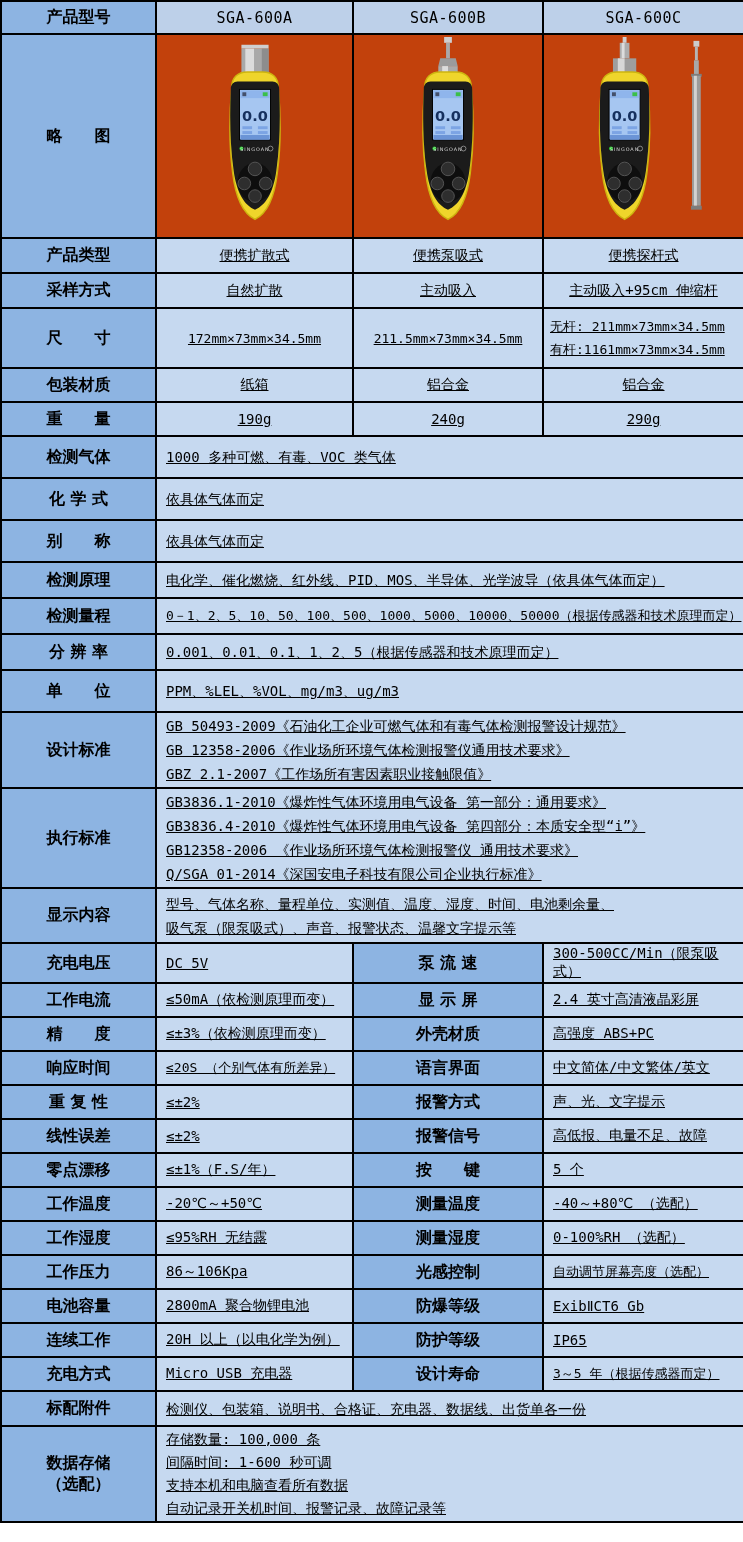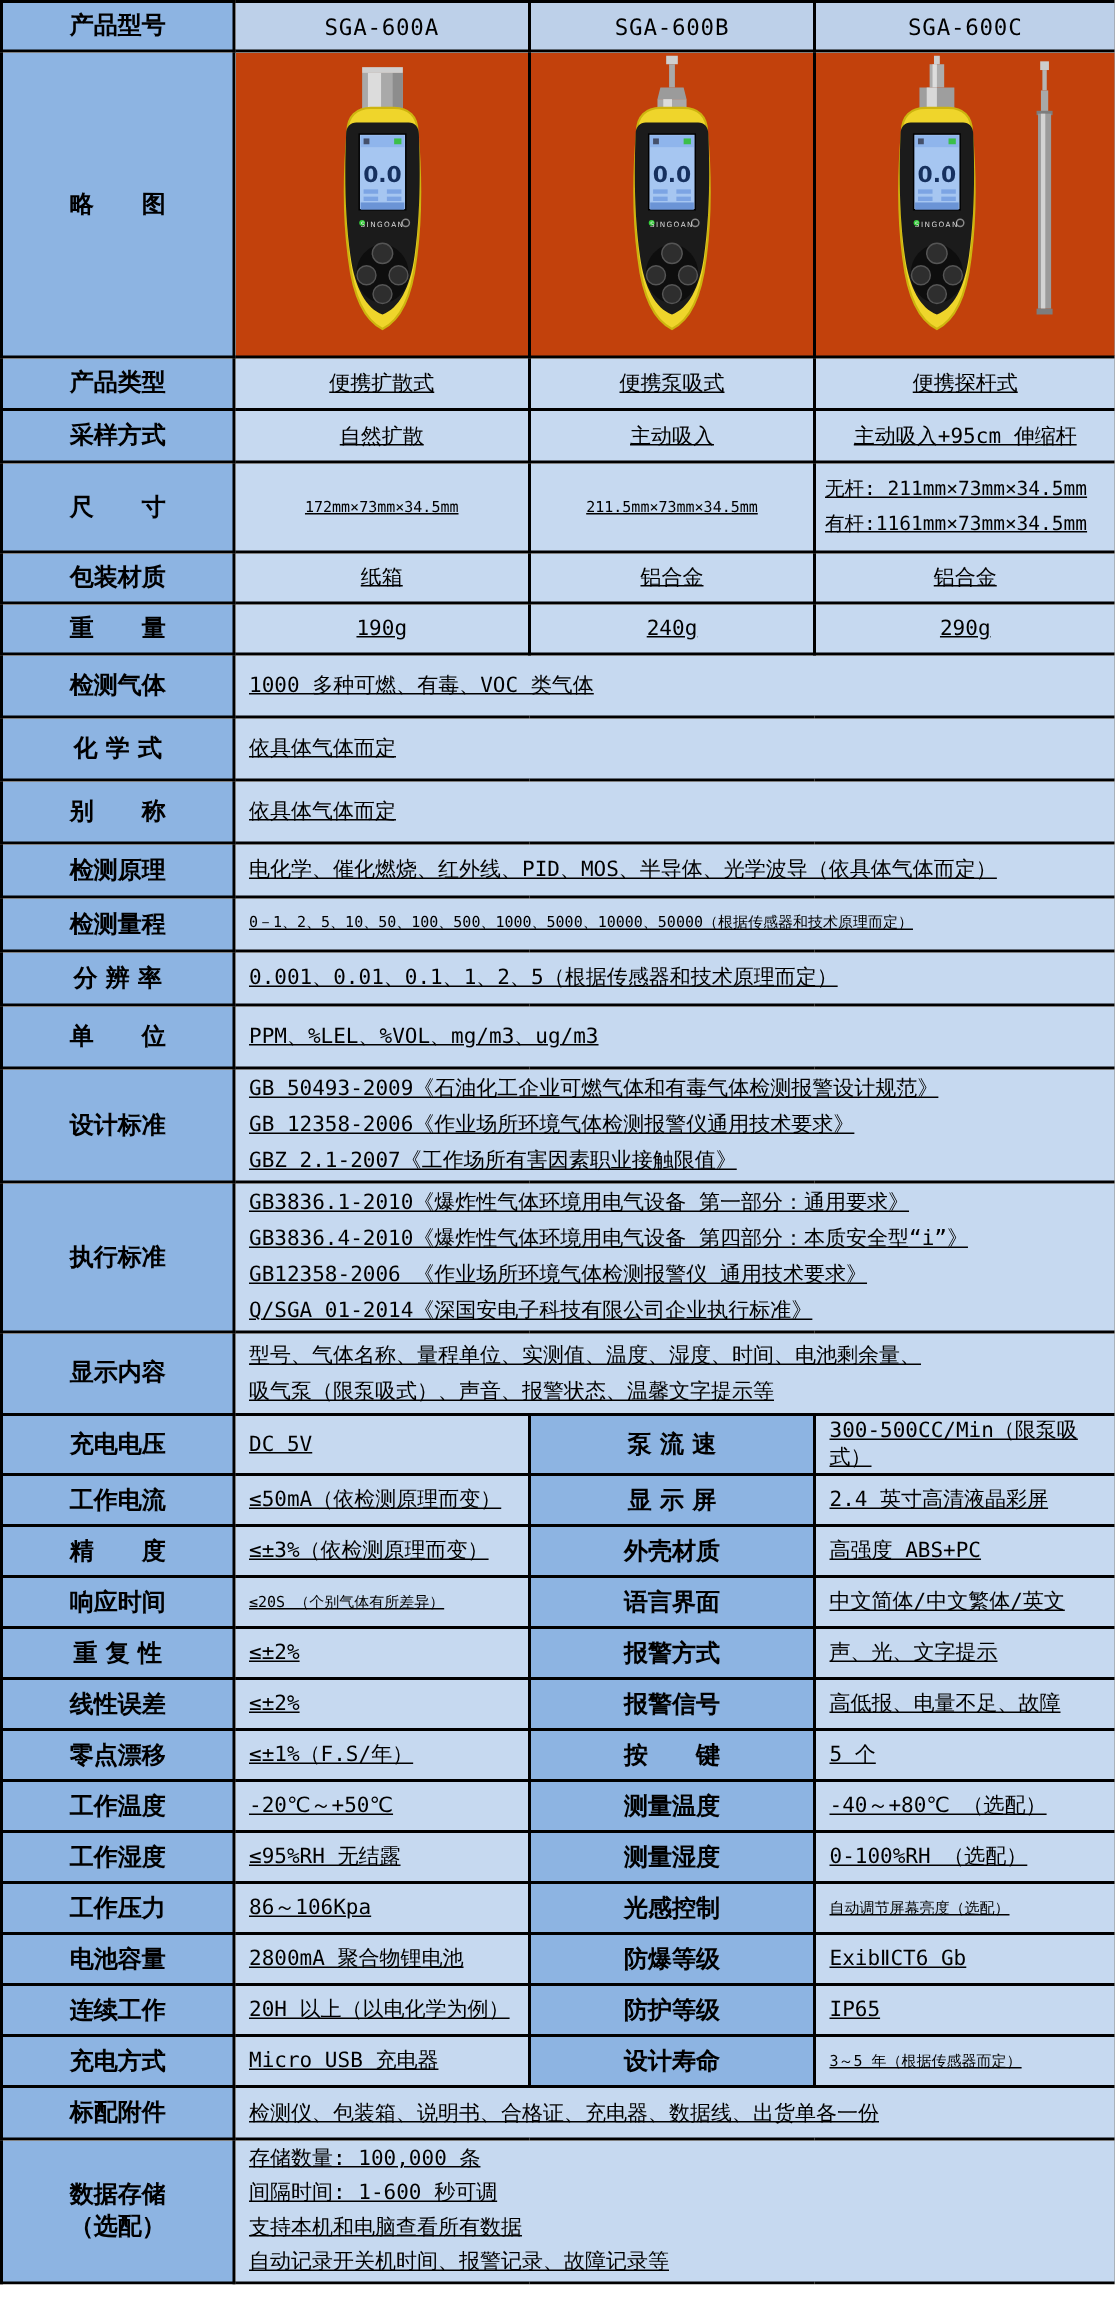--- a/index.html
+++ b/index.html
@@ -39,21 +39,21 @@
     text-align: center;
   }
   
   .c { background: #c6d9f0; text-align: center; }
   .l { background: #c6d9f0; text-align: left; padding-left: 9px; }
   .v {
     font-family: "DejaVu Sans Mono", "DejaVu Sans", sans-serif;
     font-size: 14px;
     text-decoration: underline;
   }
-  .fs13 { font-size: 10px; }
+  .fs13 { font-size: 13px; }
   .sz { font-size: 13px; padding: 1px 4px 1px 6px; text-align: left; }
   .imgcell { background: #c2410c; text-align: center; vertical-align: middle; padding: 2px 0; }
   .line { line-height: 24px; white-space: nowrap; }
   .line2 { line-height: 23px; white-space: nowrap; }
   
   tr.r-head  > td { height: 33px; }
   tr.r-img   > td { height: 198px; }
   tr.r-std3  > td { height: 35px; text-align: center; }
   tr.r-size  > td { height: 60px; }
   tr.r-pw    > td { height: 34px; }

